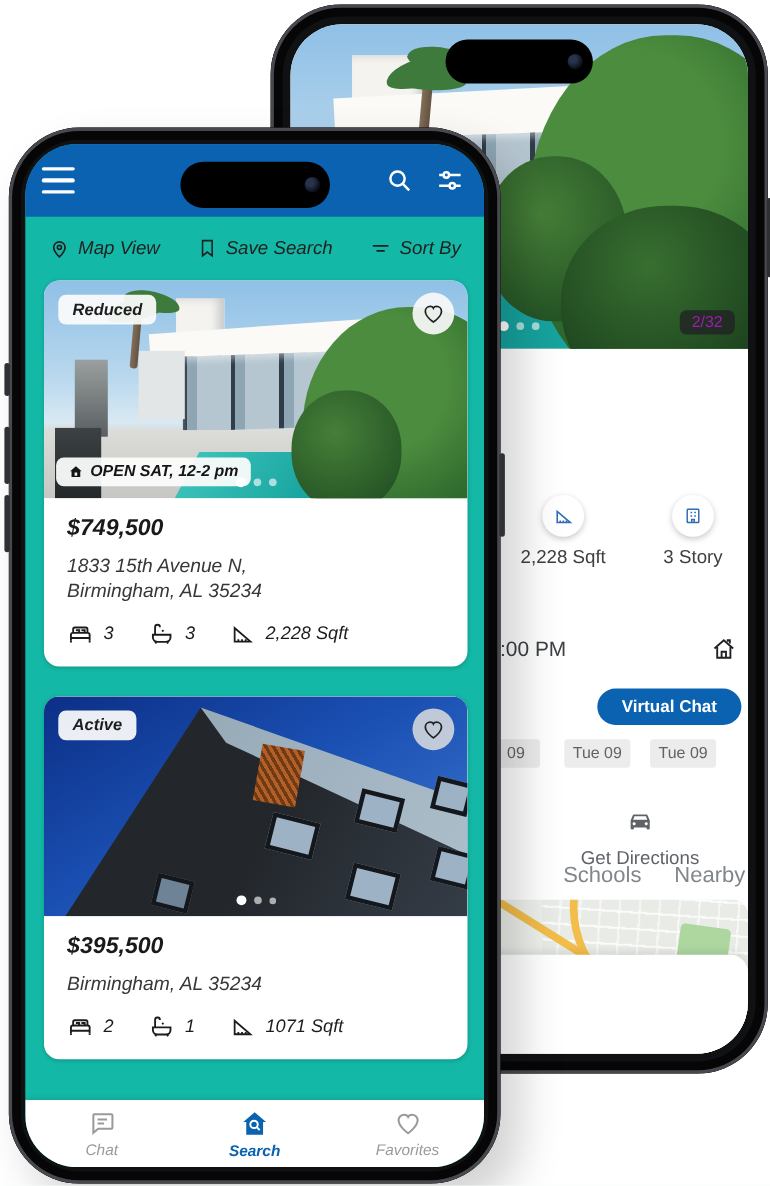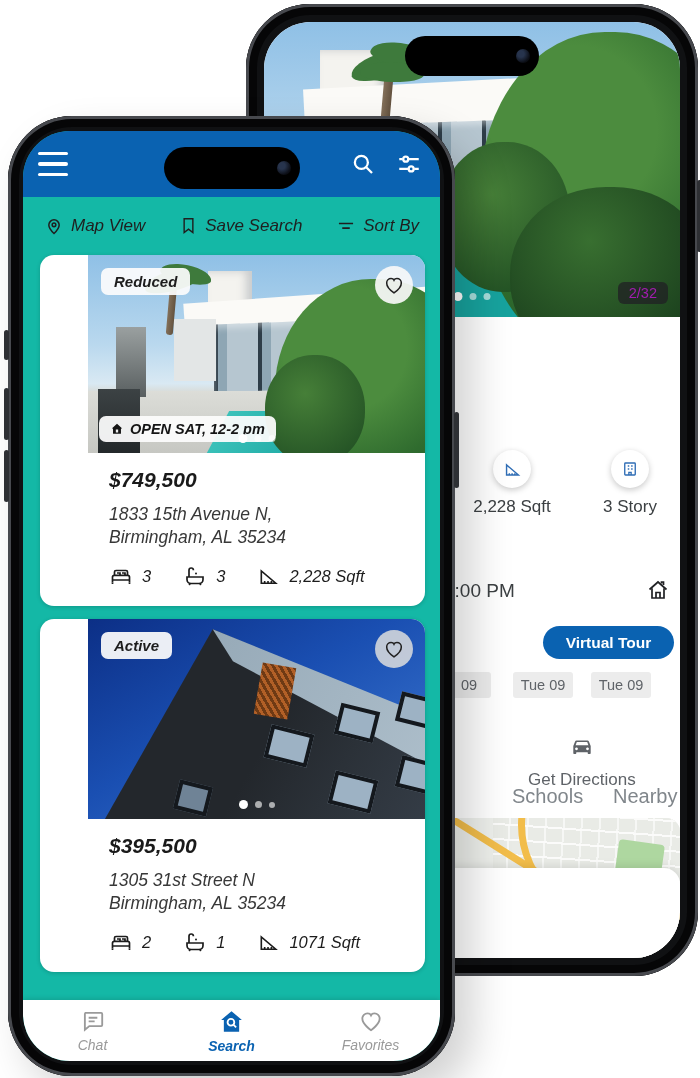--- a/index.html
+++ b/index.html
@@ -34,21 +34,21 @@
                flex-direction:column; justify-content:space-between; cursor:pointer; }
   .hamburger span { display:block; height:3.4px; background:#fff; border-radius:2px; }
   .f-header .right-icons { position:absolute; right:18px; top:20px; display:flex; gap:20px; color:#fff; }
 
   .f-toolbar { position:absolute; left:0; top:66px; width:100%; height:57px; display:flex;
                align-items:center; justify-content:space-between; padding:0 21px; color:#1f1f1f; }
   .tool-item { display:flex; align-items:center; gap:7px; font-size:17px; }
 
   .cards { position:absolute; left:17px; top:124px; width:385px; }
   .card { background:#fff; border-radius:14px; overflow:hidden;
-          box-shadow:0 1px 4px rgba(0,0,0,.18); margin-bottom:13px;padding-left:48px; }
+          box-shadow:0 1px 4px rgba(0,0,0,.18); margin-bottom:27px; }
   .card-photo { position:relative; height:198px; overflow:hidden; }
   .badge { position:absolute; left:13px; top:13px; background:rgba(252,252,252,.93);
            border-radius:7px; padding:5px 13px; font-size:15px; font-weight:bold; color:#1d1d1d; z-index:8; }
   .heart-btn { position:absolute; right:12px; top:11px; width:38px; height:38px; border-radius:50%;
                background:rgba(248,248,248,.92); display:flex; align-items:center; justify-content:center;
                color:#222; z-index:8; }
   .heart-btn.dim { background:rgba(215,217,220,.88); }
   .open-badge { position:absolute; left:11px; bottom:11px; background:rgba(252,252,252,.94);
                 border-radius:7px; padding:5px 11px; font-size:14.5px; font-weight:bold; color:#151515;
                 display:flex; align-items:center; gap:6px; z-index:8; }
@@ -201,21 +201,21 @@
       <div class="b-time">2:00 PM</div>
       <div class="b-home-icon">
         <svg width="24" height="24" viewBox="0 0 24 24" fill="none" stroke="currentColor" stroke-width="1.7">
             <path d="M3.5 11.5 12 4l8.5 7.5"></path>
             <path d="M6 10.2V20h12v-9.8"></path>
             <path d="M10 20v-5.5h4V20"></path>
             <path d="M15.5 5.5V4h2v3"></path>
           </svg>
       </div>
 
-      <div class="vt-btn">Virtual Tour</div>
+      <div class="vt-btn">Virtual Chat</div>
 
       <div class="date-chip" style="left:183px; width:44px;">09</div>
       <div class="date-chip" style="left:249px; width:60px;">Tue 09</div>
       <div class="date-chip" style="left:327px; width:60px;">Tue 09</div>
 
       <div class="gd-row">
         <span class="ic">
           <svg width="24" height="24" viewBox="0 0 24 24" fill="currentColor">
               <path d="M18.9 6.5c-.2-.6-.8-1-1.4-1H6.5c-.6 0-1.2.4-1.4 1L3.3 11v7c0 .6.4 1 1 1h1c.6 0 1-.4 1-1v-.8h11.4v.8c0 .6.4 1 1 1h1c.6 0 1-.4 1-1v-7l-1.8-4.5zM6.8 7h10.4l1.2 3.2H5.6L6.8 7zm-.3 8.2c-.8 0-1.4-.6-1.4-1.4s.6-1.4 1.4-1.4 1.4.6 1.4 1.4-.6 1.4-1.4 1.4zm11 0c-.8 0-1.4-.6-1.4-1.4s.6-1.4 1.4-1.4 1.4.6 1.4 1.4-.6 1.4-1.4 1.4z"></path>
             </svg>
@@ -408,21 +408,20 @@
             </div>
             <div class="dots">
                 <i class="on"></i>
                 <i></i>
                 <i style="width:6px;height:6px;"></i>
               </div>
           </div>
           <div class="card-body">
             <div class="price">$395,500</div>
             <div class="addr">
-              <div>1305 31st Street N</div>
               <div>Birmingham, AL 35234</div>
             </div>
             <div class="feats">
               <span class="ic">
                 <svg width="24" height="24" viewBox="0 0 24 24" fill="none" stroke="currentColor" stroke-width="1.7">
                     <path d="M3.5 18.5v-5.4c0-1 .8-1.8 1.8-1.8h13.4c1 0 1.8.8 1.8 1.8v5.4"></path>
                     <path d="M3.5 16h17M3.5 18.5V20M20.5 18.5V20"></path>
                     <path d="M5.5 11.3V8c0-.8.7-1.5 1.5-1.5h10c.8 0 1.5.7 1.5 1.5v3.3"></path>
                     <path d="M8 9h3v2.3M13 9h3v2.3"></path>
                   </svg>

